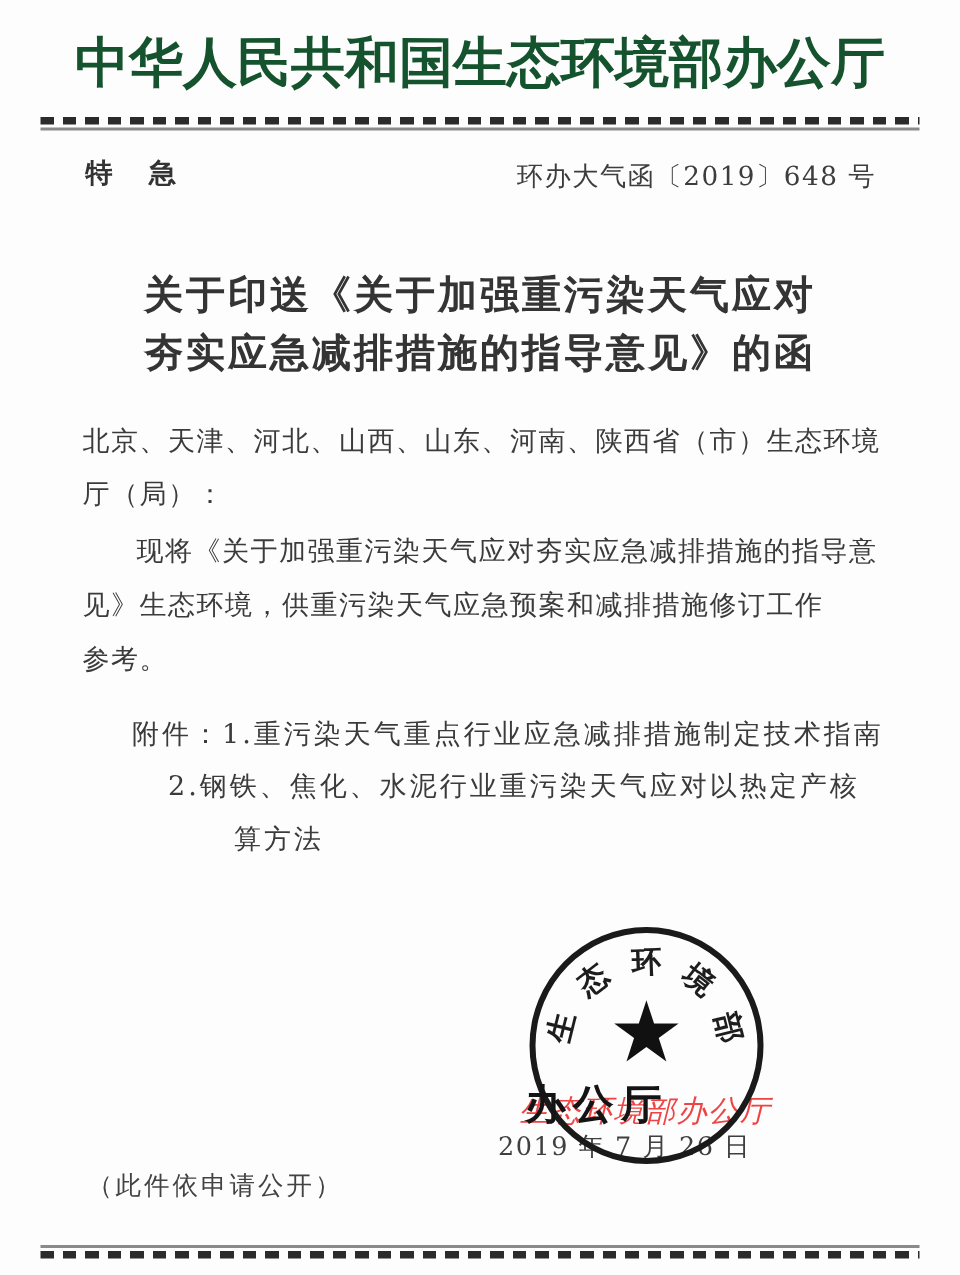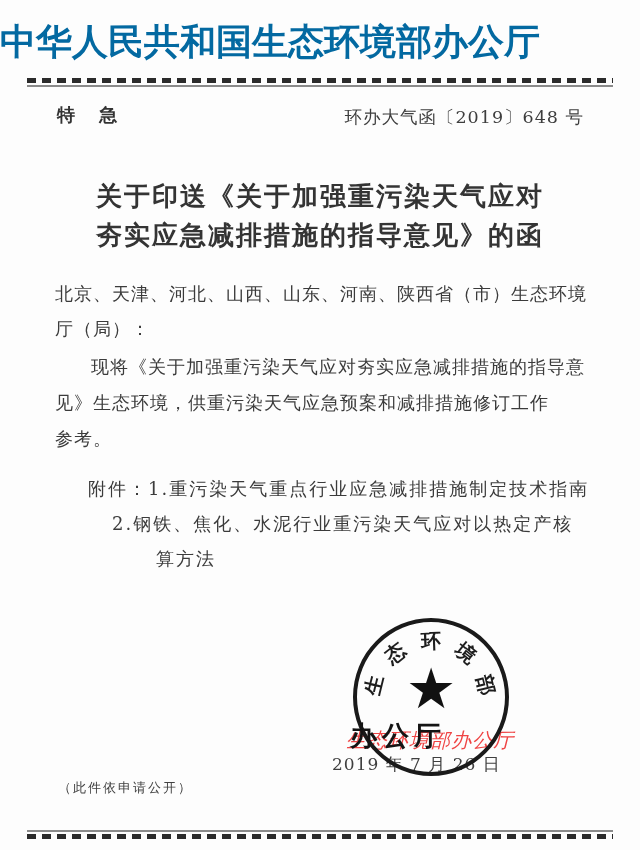--- a/index.html
+++ b/index.html
@@ -11,24 +11,25 @@
     margin: 0 auto;
     background: #fdfdfd;
     overflow: hidden;
     font-family: "DejaVu Serif", "Liberation Serif", serif;
     color: #3b3b3b;
   }
   .abs { position: absolute; white-space: nowrap; }
 
   .letterhead {
     left: 0; right: 0; top: 18px;
+    text-align: center;
     font-size: 36px;
     font-weight: bold;
     letter-spacing: 0px;
-    color: #0369a1;
+    color: #14532d;
   }
 
   .rule { left: 27px; width: 586px; }
   .rule .dashes {
     height: 5px;
     background: repeating-linear-gradient(90deg, #2b2b2b 0 9px, rgba(0,0,0,0) 9px 15px);
   }
   .rule .thin { height: 2px; background: #8a8a8a; margin-top: 2px; }
   .rule-top { top: 78px; }
   .rule-bottom { top: 830px; }
@@ -121,21 +122,21 @@
   .seal-office {
     position: absolute; left: 0; right: 0; top: 103px;
     text-align: left;
     font-size: 27px; font-weight: bold;
     letter-spacing: 5px;
     color: #141414;
   }
 
   .disclosure {
     left: 58px; top: 779px;
-    font-size: 13px; letter-spacing: 2px;
+    font-size: 17px; letter-spacing: 2px;
     color: #424242;
   }
 </style>
 </head>
 <body>
 
 <div class="page">
 
   <div class="abs letterhead">中华人民共和国生态环境部办公厅</div>
 

